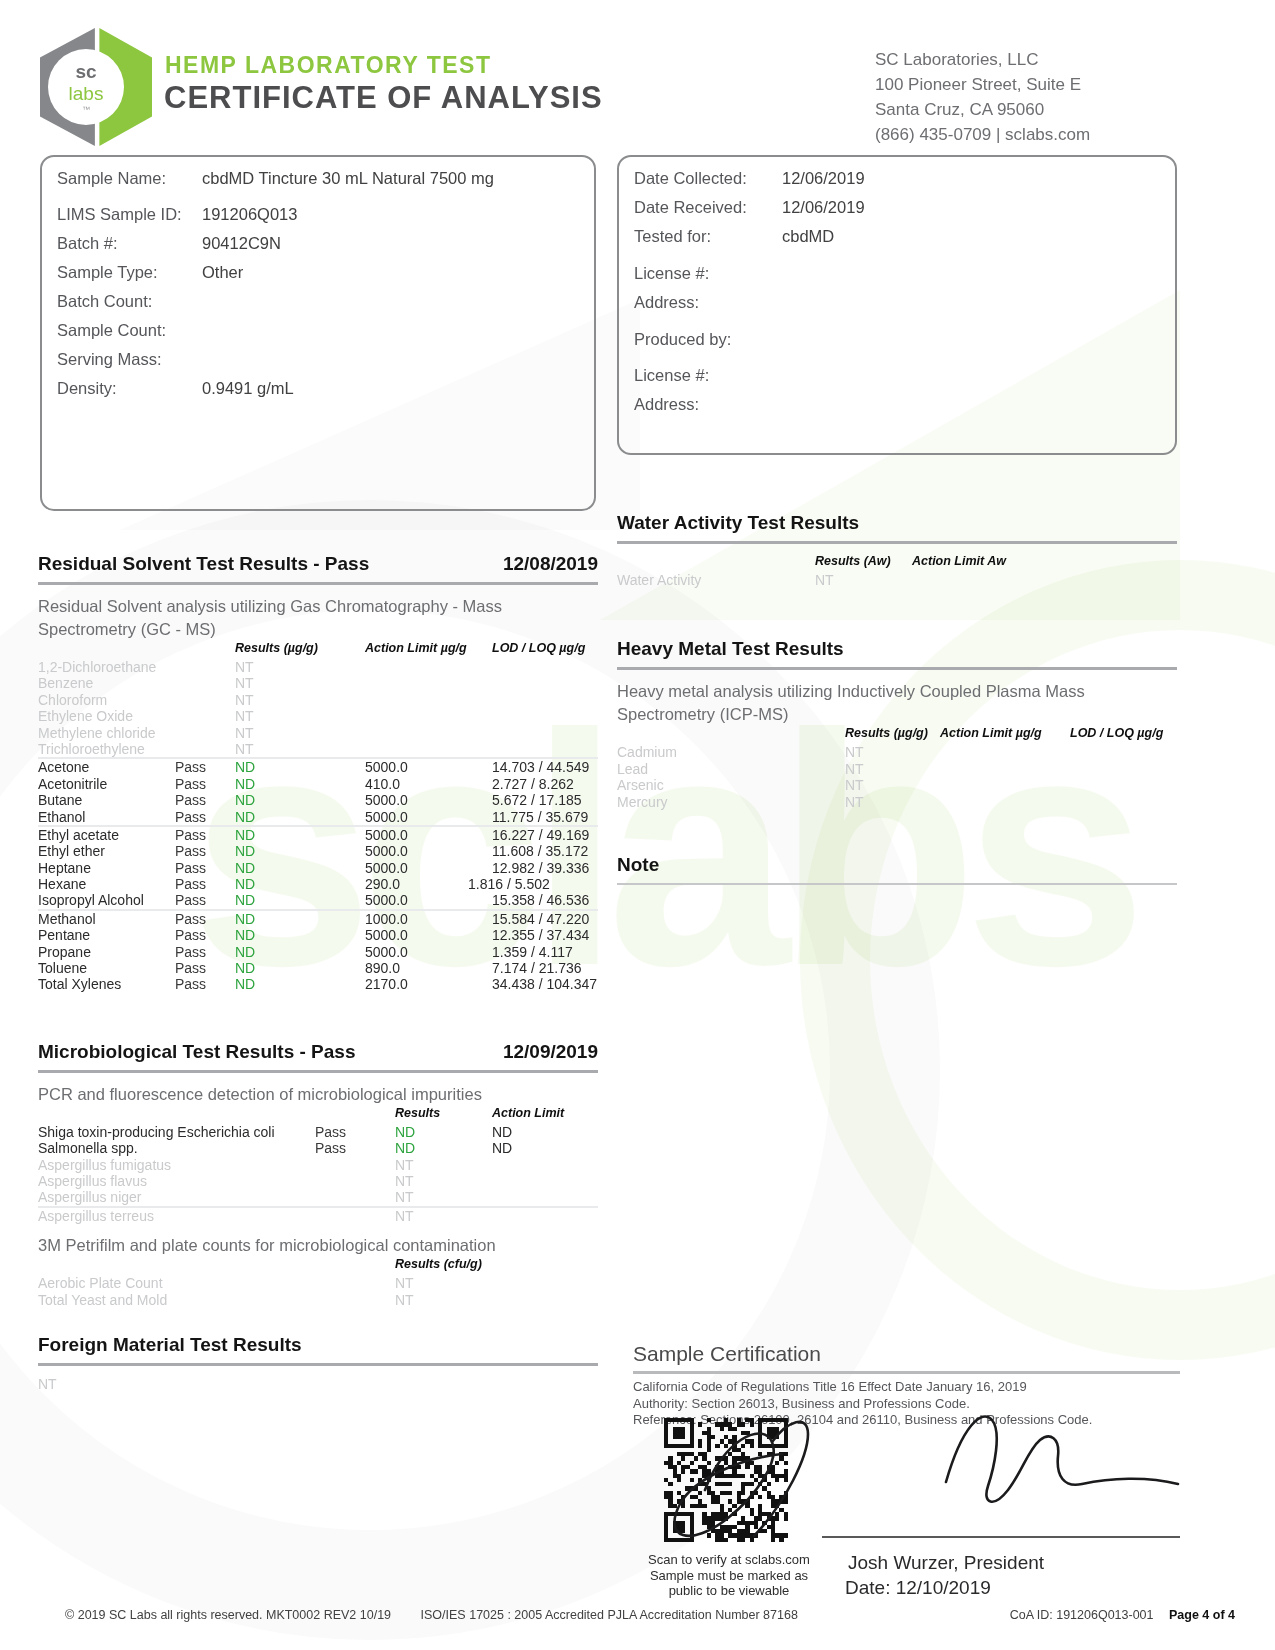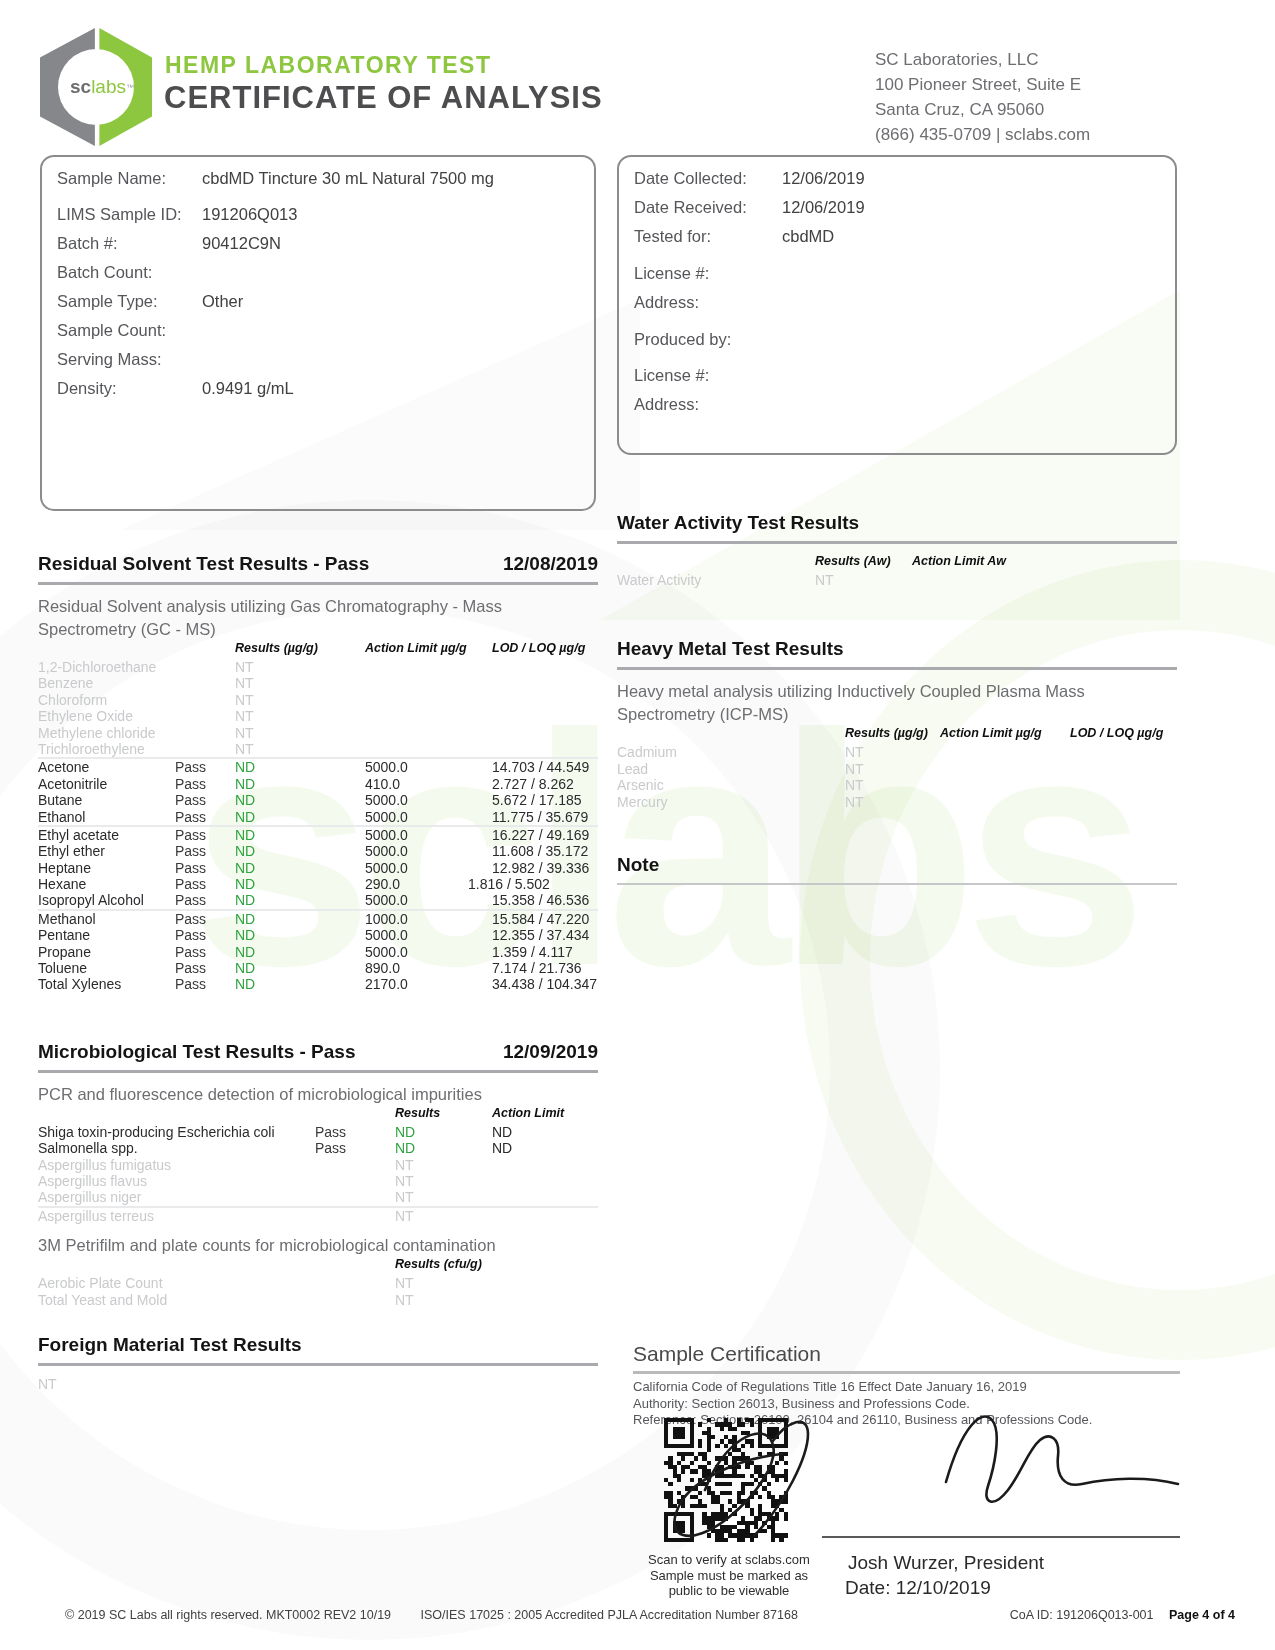--- a/index.html
+++ b/index.html
@@ -17,22 +17,22 @@
   .wm-wedge2{left:120px;top:200px;width:520px;height:330px;background:rgba(35,31,32,0.02);
             clip-path:polygon(0 100%,100% 30%,100% 100%);}
 
   .z{position:relative;z-index:1;}
 
   
   .logo{position:absolute;left:40px;top:28px;width:112px;height:118px;}
   .hex{position:absolute;inset:0;}
   .hex-left{background:#85878a;clip-path:polygon(49% 0,49% 100%,0 75%,0 25%);}
   .hex-right{background:#8dc63f;clip-path:polygon(53% 0,100% 25%,100% 75%,53% 100%);}
-  .logo-circle{position:absolute;left:18px;top:21px;width:76px;height:76px;border-radius:50%;background:#fff;
-               display:flex;align-items:center;justify-content:flex-end;font-size:19px;}
+  .logo-circle{position:absolute;left:8px;top:21px;width:76px;height:76px;border-radius:50%;background:#fff;
+               display:flex;align-items:center;justify-content:center;font-size:19px;flex-direction:column;}
   .logo-sc{color:#6d6e71;font-weight:700;}
   .logo-labs{color:#8dc63f;font-weight:400;}
   .logo-tm{color:#9a9b9e;font-size:8px;vertical-align:super;}
   .brand-title1{position:absolute;left:165px;top:52px;font-size:23px;font-weight:700;color:#8dc63f;letter-spacing:1.5px;}
   .brand-title2{position:absolute;left:164px;top:80px;font-size:31px;font-weight:700;color:#4d4d4f;letter-spacing:1px;}
   .company{position:absolute;left:875px;top:47px;font-size:17px;color:#6d6e71;line-height:25px;}
 
   
   .infobox{position:absolute;border:2px solid #8a8c8e;border-radius:14px;box-sizing:border-box;
            padding:12px 15px;background:transparent;}
@@ -112,22 +112,22 @@
     <div>SC Laboratories, LLC</div>
     <div>100 Pioneer Street, Suite E</div>
     <div>Santa Cruz, CA 95060</div>
     <div>(866) 435-0709  |  sclabs.com</div>
   </div>
 
   <div class="infobox box-sample z" id="sample-fields">
       <div class="field-row" style="margin-bottom: 7px;"><span class="field-label" style="width: 145px;">Sample Name:</span><span class="field-value">cbdMD Tincture 30 mL Natural 7500 mg</span></div>
       <div class="field-row"><span class="field-label" style="width: 145px;">LIMS Sample ID:</span><span class="field-value">191206Q013</span></div>
       <div class="field-row"><span class="field-label" style="width: 145px;">Batch #:</span><span class="field-value">90412C9N</span></div>
+      <div class="field-row"><span class="field-label" style="width: 145px;">Sample Type:</span><span class="field-value">Other</span></div>
       <div class="field-row"><span class="field-label" style="width: 145px;">Batch Count:</span><span class="field-value"></span></div>
-      <div class="field-row"><span class="field-label" style="width: 145px;">Sample Type:</span><span class="field-value">Other</span></div>
       <div class="field-row"><span class="field-label" style="width: 145px;">Sample Count:</span><span class="field-value"></span></div>
       <div class="field-row"><span class="field-label" style="width: 145px;">Serving Mass:</span><span class="field-value"></span></div>
       <div class="field-row"><span class="field-label" style="width: 145px;">Density:</span><span class="field-value">0.9491 g/mL</span></div>
     </div>
   <div class="infobox box-client z" id="client-fields">
       <div class="field-row"><span class="field-label" style="width: 148px;">Date Collected:</span><span class="field-value">12/06/2019</span></div>
       <div class="field-row"><span class="field-label" style="width: 148px;">Date Received:</span><span class="field-value">12/06/2019</span></div>
       <div class="field-row" style="margin-bottom: 8px;"><span class="field-label" style="width: 148px;">Tested for:</span><span class="field-value">cbdMD</span></div>
       <div class="field-row"><span class="field-label" style="width: 148px;">License #:</span><span class="field-value"></span></div>
       <div class="field-row" style="margin-bottom: 8px;"><span class="field-label" style="width: 148px;">Address:</span><span class="field-value"></span></div>

